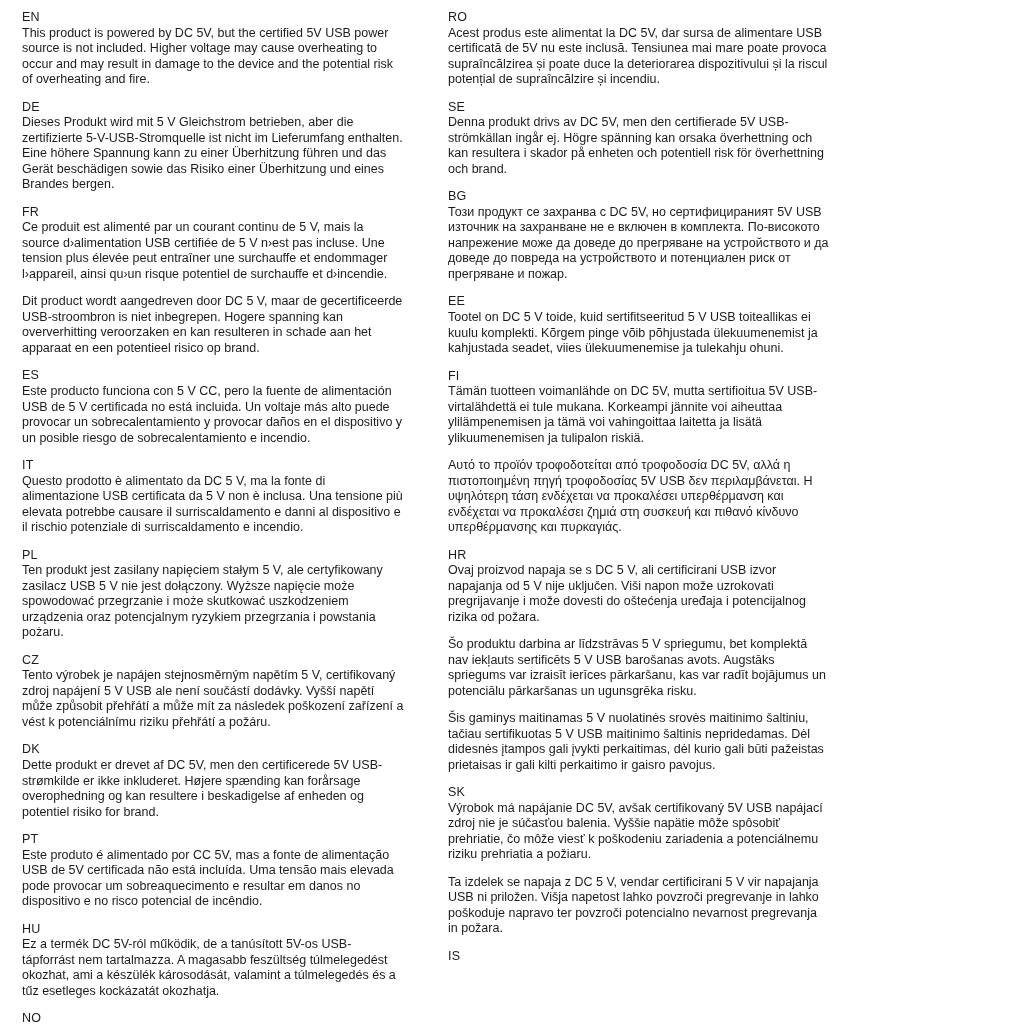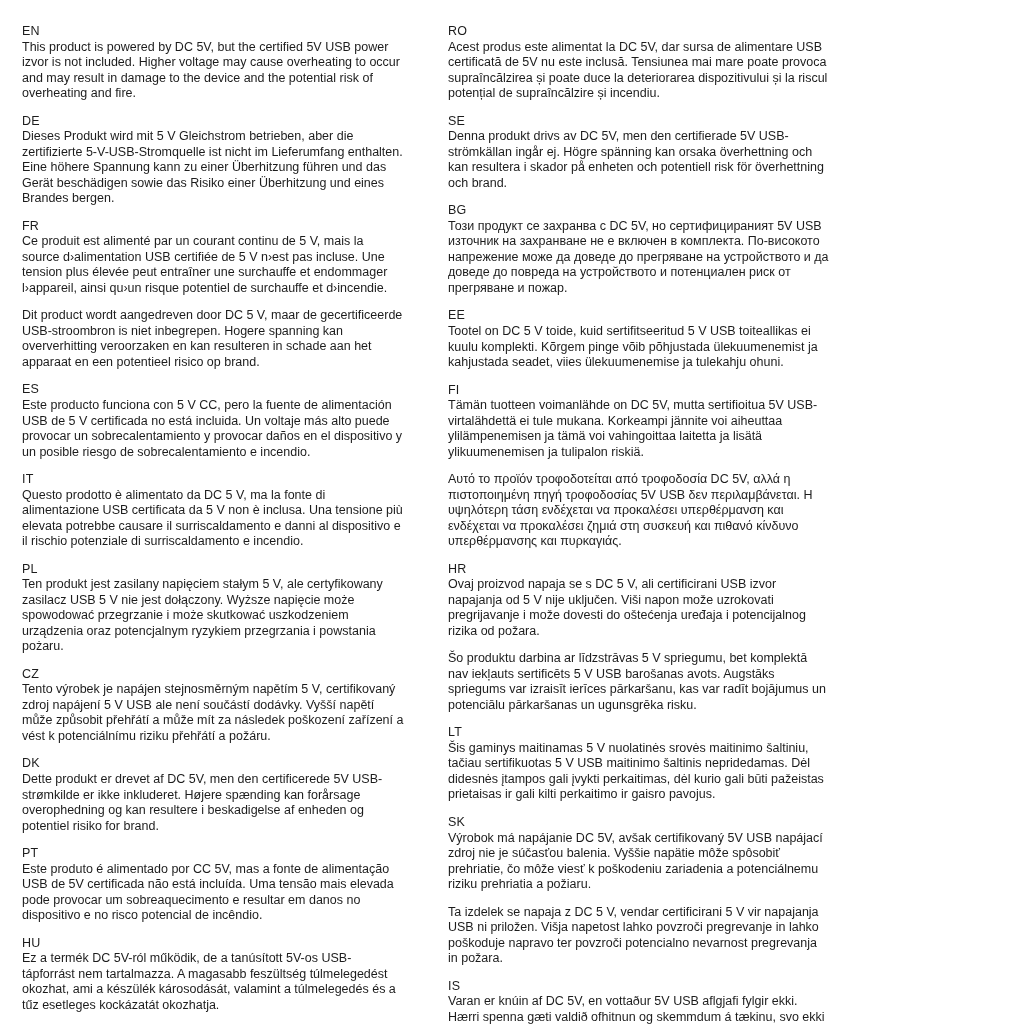--- a/index.html
+++ b/index.html
@@ -7,21 +7,21 @@
     padding: 0;
     background: #ffffff;
     width: 1024px;
     height: 1024px;
     overflow: hidden;
   }
   .page {
     box-sizing: border-box;
     width: 848px;
     height: 1024px;
-    padding: 24px 18px 0 22px;
+    padding: 10px 18px 0 22px;
     font-family: "Liberation Sans", "DejaVu Sans", sans-serif;
     color: #1c1c1c;
     display: grid;
     grid-template-columns: 1fr 1fr;
     column-gap: 44px;
     align-items: start;
   }
   .col {
     min-width: 0;
   }
@@ -40,21 +40,21 @@
     font-weight: 400;
   }
 </style>
 </head>
 <body>
 
 <div class="page">
   <div class="col">
       <div class="section">
         <div class="lang-code">EN</div>
-        <div class="lang-text">This product is powered by DC 5V, but the certified 5V USB power izvor is not included. Higher voltage may cause overheating to occur and may result in damage to the device and the potential risk of overheating and fire.</div>
+        <div class="lang-text">This product is powered by DC 5V, but the certified 5V USB power source is not included. Higher voltage may cause overheating to occur and may result in damage to the device and the potential risk of overheating and fire.</div>
       </div>
       <div class="section">
         <div class="lang-code">DE</div>
         <div class="lang-text">Dieses Produkt wird mit 5 V Gleichstrom betrieben, aber die zertifizierte 5-V-USB-Stromquelle ist nicht im Lieferumfang enthalten. Eine höhere Spannung kann zu einer Überhitzung führen und das Gerät beschädigen sowie das Risiko einer Überhitzung und eines Brandes bergen.</div>
       </div>
       <div class="section">
         <div class="lang-code">FR</div>
         <div class="lang-text">Ce produit est alimenté par un courant continu de 5 V, mais la source d›alimentation USB certifiée de 5 V n›est pas incluse. Une tension plus élevée peut entraîner une surchauffe et endommager l›appareil, ainsi qu›un risque potentiel de surchauffe et d›incendie.</div>
       </div>
       <div class="section">
@@ -118,28 +118,26 @@
         <div class="lang-text">Αυτό το προϊόν τροφοδοτείται από τροφοδοσία DC 5V, αλλά η πιστοποιημένη πηγή τροφοδοσίας 5V USB δεν περιλαμβάνεται. Η υψηλότερη τάση ενδέχεται να προκαλέσει υπερθέρμανση και ενδέχεται να προκαλέσει ζημιά στη συσκευή και πιθανό κίνδυνο υπερθέρμανσης και πυρκαγιάς.</div>
       </div>
       <div class="section">
         <div class="lang-code">HR</div>
         <div class="lang-text">Ovaj proizvod napaja se s DC 5 V, ali certificirani USB izvor napajanja od 5 V nije uključen. Viši napon može uzrokovati pregrijavanje i može dovesti do oštećenja uređaja i potencijalnog rizika od požara.</div>
       </div>
       <div class="section">
         <div class="lang-text">Šo produktu darbina ar līdzstrāvas 5 V spriegumu, bet komplektā nav iekļauts sertificēts 5 V USB barošanas avots. Augstāks spriegums var izraisīt ierīces pārkaršanu, kas var radīt bojājumus un potenciālu pārkaršanas un ugunsgrēka risku.</div>
       </div>
       <div class="section">
-        <div class="lang-code">LT</div>
         <div class="lang-text">Šis gaminys maitinamas 5 V nuolatinės srovės maitinimo šaltiniu, tačiau sertifikuotas 5 V USB maitinimo šaltinis nepridedamas. Dėl didesnės įtampos gali įvykti perkaitimas, dėl kurio gali būti pažeistas prietaisas ir gali kilti perkaitimo ir gaisro pavojus.</div>
       </div>
       <div class="section">
         <div class="lang-code">SK</div>
         <div class="lang-text">Výrobok má napájanie DC 5V, avšak certifikovaný 5V USB napájací zdroj nie je súčasťou balenia. Vyššie napätie môže spôsobiť prehriatie, čo môže viesť k poškodeniu zariadenia a potenciálnemu riziku prehriatia a požiaru.</div>
       </div>
       <div class="section">
         <div class="lang-text">Ta izdelek se napaja z DC 5 V, vendar certificirani 5 V vir napajanja USB ni priložen. Višja napetost lahko povzroči pregrevanje in lahko poškoduje napravo ter povzroči potencialno nevarnost pregrevanja in požara.</div>
       </div>
       <div class="section">
         <div class="lang-code">IS</div>
-        <div class="lang-text">Varan er knúin af DC 5V, en vottaður 5V USB aflgjafi fylgir ekki. Hærri spenna gæti valdið ofhitnun og skemmdum á tækinu, svo ekki sé minnst á hættu á eldi og almennri ofhitnun.</div>
       </div>
     </div>
 </div>
 
 </body></html>

